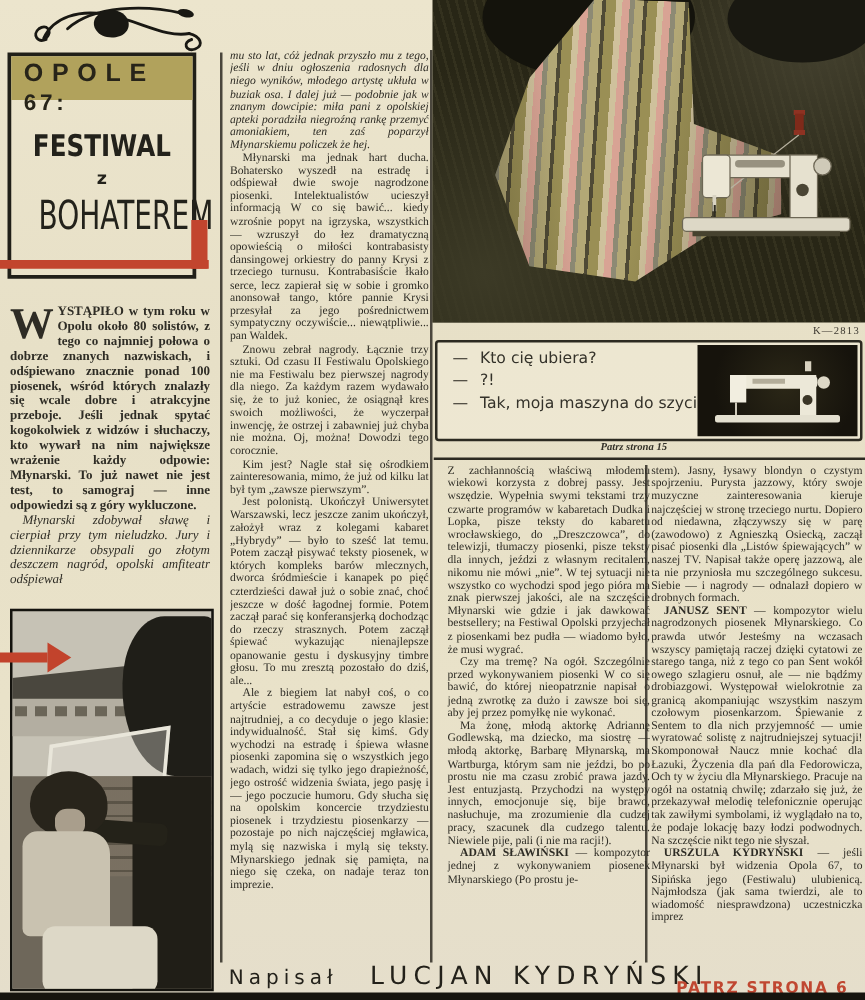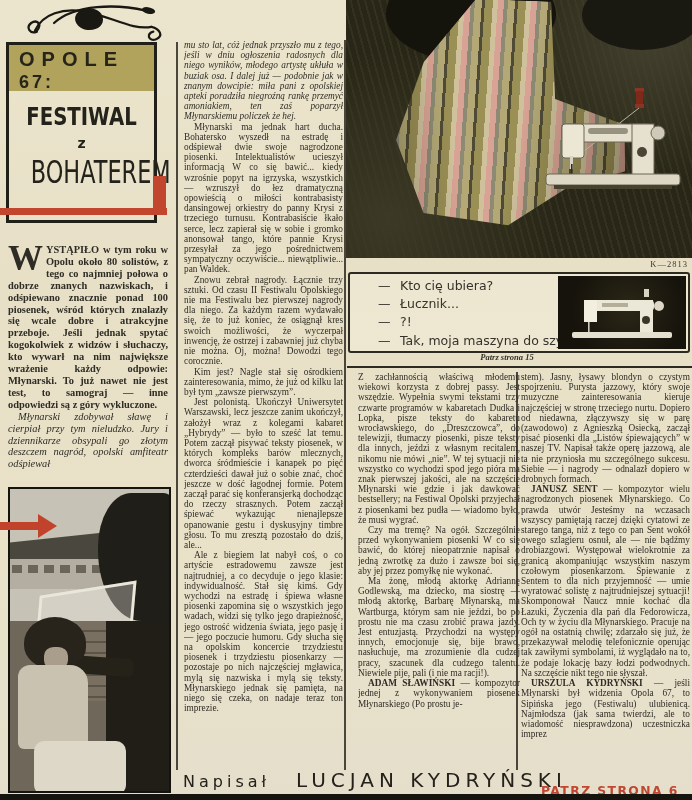--- a/index.html
+++ b/index.html
@@ -2,21 +2,21 @@
 <html><head>
 <meta charset="utf-8">
 <style>
   html,body{margin:0;padding:0;background:#b9b2a0;}
   .page{position:relative;width:692px;height:800px;overflow:hidden;
     background:linear-gradient(180deg,#ece5cd 0%,#e7e0c7 35%,#e9e2c9 70%,#e5decb 100%);
     font-family:"Liberation Serif", serif;color:#2e2c25;}
   .abs{position:absolute;}
   
   .title-box{left:6px;top:42px;width:151px;height:181px;border:3px solid #201f18;box-sizing:border-box;}
-  .olive-band{position:absolute;left:0;top:0;right:0;height:46px;background:#b1a25c;padding:2px 0 0 10px;box-sizing:border-box;}
+  .olive-band{position:absolute;left:0;top:0;right:0;height:35px;background:#b1a25c;padding:2px 0 0 10px;box-sizing:border-box;}
   .t-opole{font-family:"Liberation Sans",sans-serif;font-weight:700;font-size:20px;letter-spacing:7px;color:#272419;line-height:25px;}
   .t-67{font-family:"Liberation Sans",sans-serif;font-weight:700;font-size:18px;letter-spacing:3px;color:#272419;line-height:21px;}
   .t-festiwal{position:absolute;left:0;right:0;top:58px;text-align:center;font-family:"DejaVu Sans",sans-serif;
     font-weight:700;font-size:24px;color:#23221b;transform:scaleX(0.82);}
   .t-z{position:absolute;left:0;right:0;top:90px;text-align:center;font-family:"DejaVu Sans",sans-serif;font-weight:700;font-size:14px;color:#23221b;}
   .t-bohaterem{position:absolute;left:0;right:0;top:108px;text-align:center;font-family:"DejaVu Sans",sans-serif;
     font-weight:400;font-size:32px;color:#23221b;transform:scaleX(0.70);letter-spacing:0px;}
   .red-h{left:0;top:208px;width:167px;height:7px;background:#c2452e;}
   .red-v{left:153px;top:176px;width:13px;height:39px;background:#c2452e;}
   
@@ -63,21 +63,21 @@
   .pr-stripes{position:absolute;left:36px;top:0;width:250px;height:232px;transform:rotate(2deg);
     background:repeating-linear-gradient(92deg,#9a8f55 0 8px,#cfc19c 8px 13px,#d8a394 13px 19px,#8d8a74 19px 23px,#b3a876 23px 30px,#4f4a35 30px 33px);
     clip-path:polygon(36% 0%,66% 0%,69% 42%,97% 52%,98% 72%,75% 80%,52% 97%,18% 93%,6% 62%,16% 28%);}
   .pr-shade{position:absolute;left:36px;top:0;width:250px;height:232px;transform:rotate(2deg);
     background:linear-gradient(100deg,rgba(0,0,0,0) 55%,rgba(25,23,10,0.38)),linear-gradient(260deg,rgba(0,0,0,0) 70%,rgba(25,23,10,0.3));
     clip-path:polygon(36% 0%,66% 0%,69% 42%,97% 52%,98% 72%,75% 80%,52% 97%,18% 93%,6% 62%,16% 28%);}
   .pr-machine{position:absolute;left:188px;top:86px;width:158px;height:132px;}
   .credit{left:602px;top:259px;width:86px;text-align:right;font-size:8.5px;letter-spacing:1px;color:#3c3830;}
   
   .ad-box{left:348px;top:272px;width:342px;height:81px;border:2px solid #2c2a21;border-radius:3px;box-sizing:border-box;background:rgba(255,252,238,0.25);}
-  .ad-lines{position:absolute;left:28px;top:4px;width:200px;font-family:"DejaVu Sans",sans-serif;font-size:12.5px;color:#34322a;}
+  .ad-lines{position:absolute;left:12px;top:4px;width:200px;font-family:"DejaVu Sans",sans-serif;font-size:12.5px;color:#34322a;}
   .ad-line{height:18.2px;white-space:nowrap;}
   .ad-dash{display:inline-block;width:22px;}
   .ad-photo{position:absolute;right:2px;top:2px;width:128px;height:73px;background:radial-gradient(circle at 55% 45%, #2b2717 0%, #16130c 70%);}
   .patrz15{left:452px;top:352px;width:110px;text-align:center;font-style:italic;font-weight:700;font-size:8.5px;color:#34322a;}
   .hrule{left:347px;top:366px;width:345px;height:2px;background:#2c2a21;}
   
   .byline{left:183px;top:768px;width:380px;white-space:nowrap;font-family:"DejaVu Sans",sans-serif;color:#23211a;}
   .by-prefix{font-size:16px;letter-spacing:4px;margin-right:26px;}
   .by-name{font-size:20px;letter-spacing:5px;}
   .footer-link{left:541px;top:783px;font-family:"DejaVu Sans",sans-serif;font-weight:700;font-size:13px;letter-spacing:1.5px;color:#c04731;transform:scaleX(0.95);transform-origin:left;}
@@ -173,21 +173,20 @@
         <rect x="12" y="88" width="134" height="11" rx="3" fill="#ddd8c6" stroke="#6d6755" stroke-width="1"></rect>
         <rect x="20" y="99" width="118" height="4" fill="#46422f"></rect>
       </svg>
     </div>
   </div>
   <div class="abs credit">K—2813</div>
 
   <div class="abs ad-box">
     <div class="ad-lines">
       <div class="ad-line"><span class="ad-dash">—</span><span>Kto cię ubiera?</span></div>
-      <div class="ad-line"><span class="ad-dash">—</span><span>Łucznik...</span></div>
       <div class="ad-line"><span class="ad-dash">—</span><span>?!</span></div>
       <div class="ad-line"><span class="ad-dash">—</span><span>Tak, moja maszyna do szycia!..</span></div>
     </div>
     <div class="ad-photo">
       <svg width="128" height="73" viewBox="0 0 128 73">
         <rect x="86" y="13" width="5" height="8" fill="#d8d2c0"></rect>
         <rect x="26" y="24" width="70" height="11" rx="4" fill="#ece8d8"></rect>
         <rect x="82" y="24" width="13" height="34" fill="#ece8d8"></rect>
         <rect x="26" y="24" width="13" height="22" fill="#f2eee0"></rect>
         <circle cx="101" cy="30" r="5" fill="#ddd8c6"></circle>

